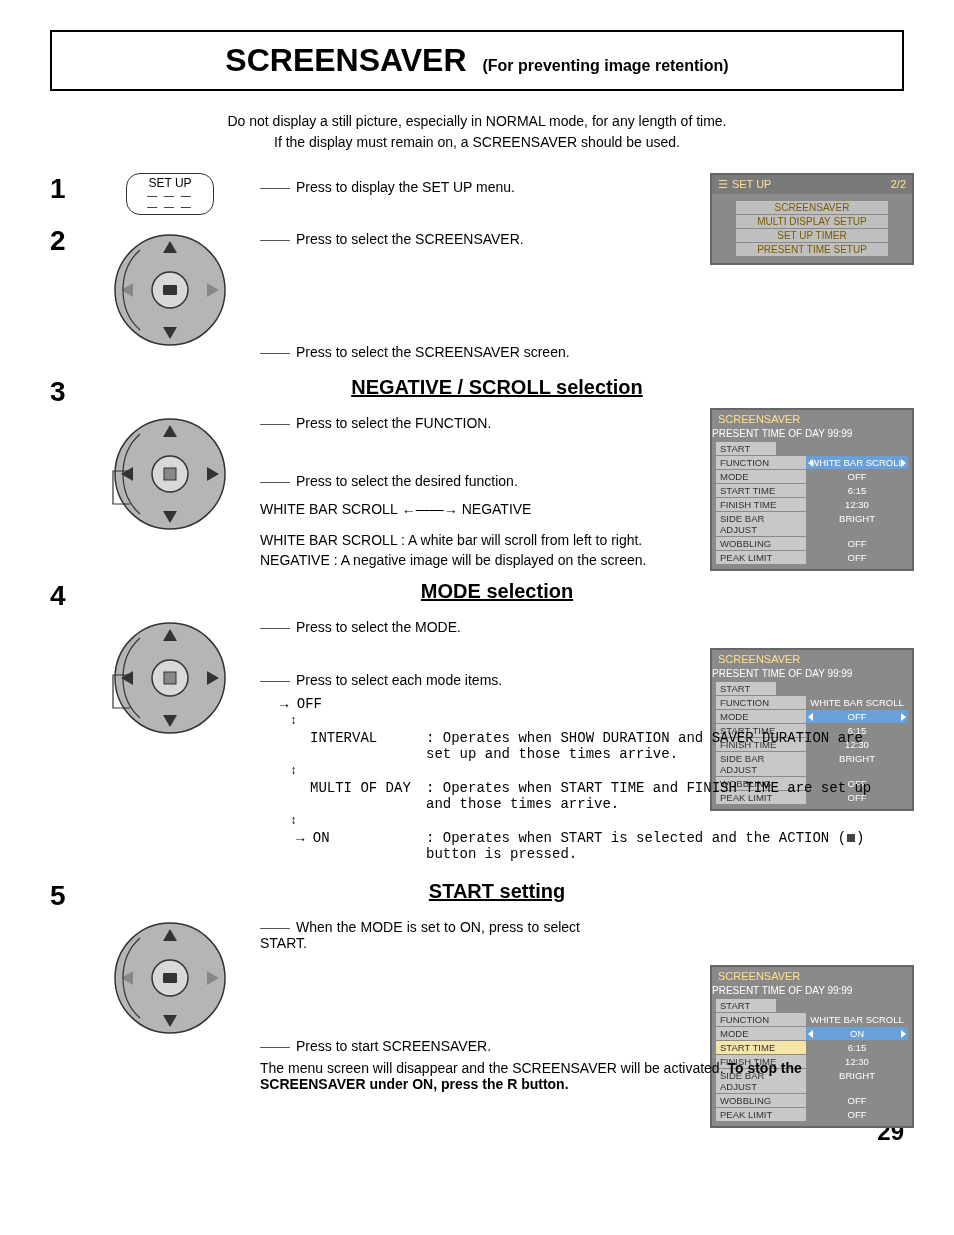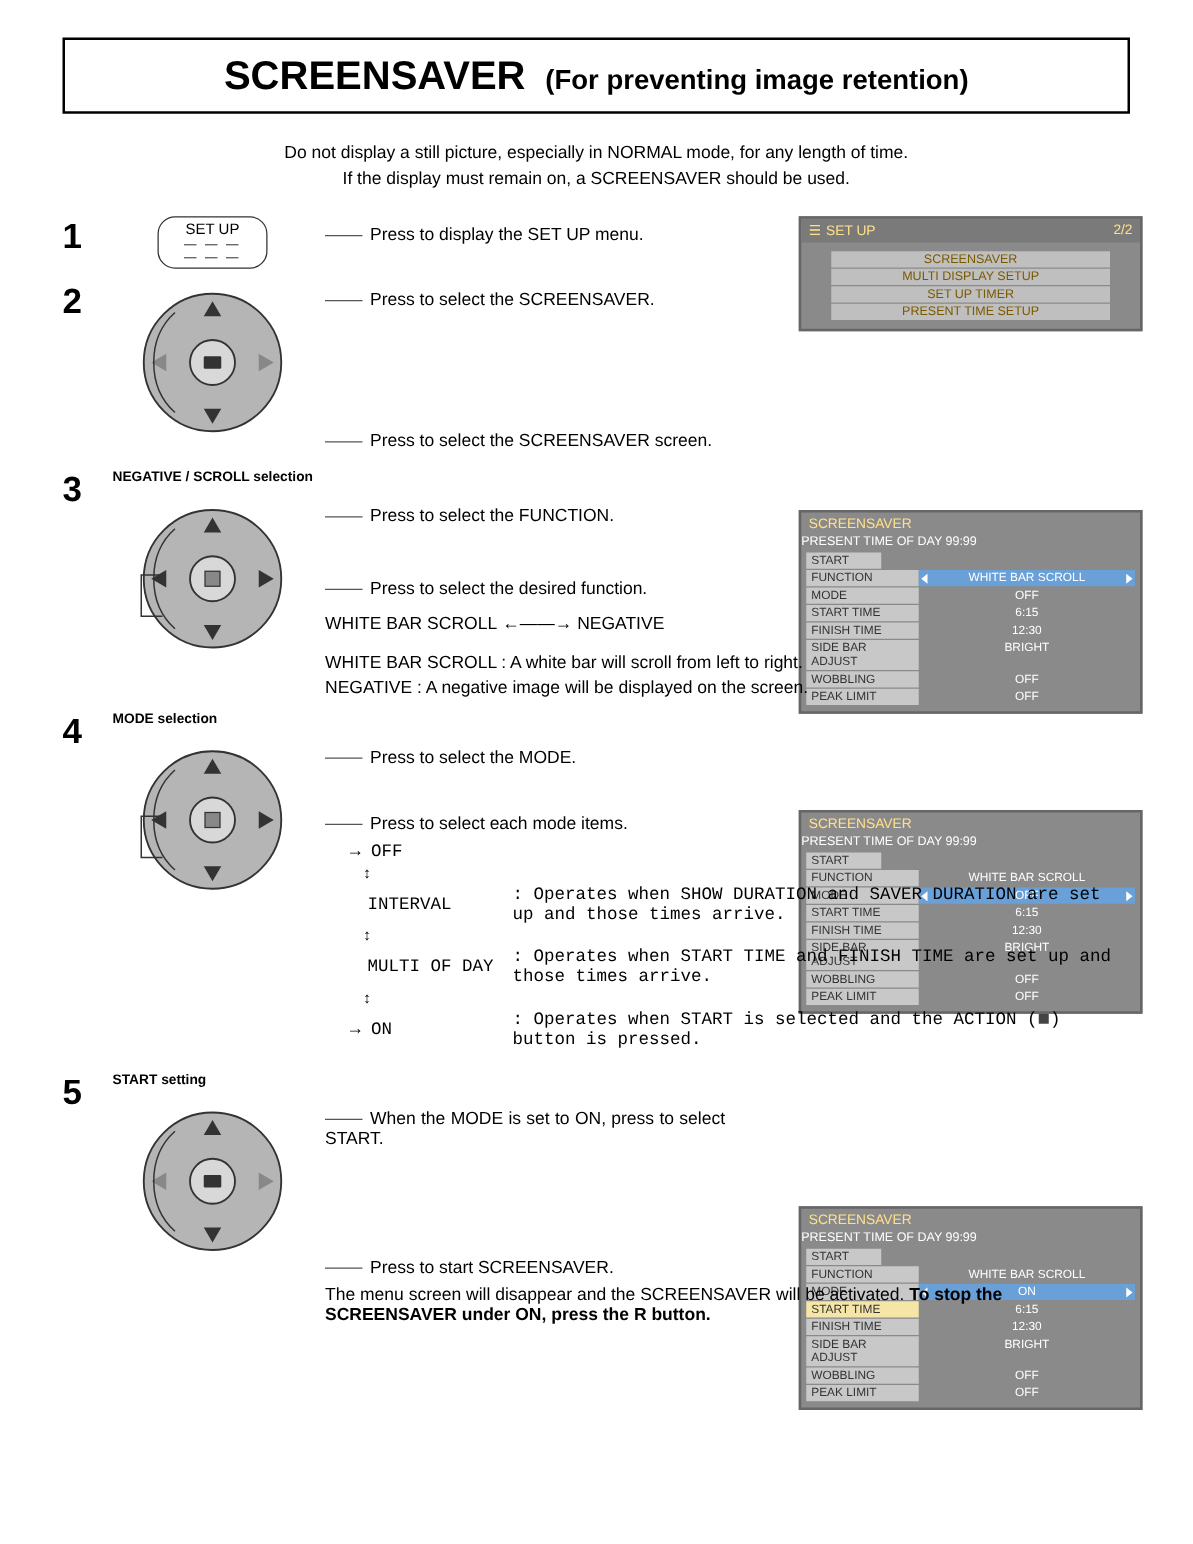--- a/index.html
+++ b/index.html
@@ -11,28 +11,28 @@
     padding: 30px 50px 20px 50px;
     width: 954px;
   }
   .title-box {
     border: 2px solid #000;
     padding: 10px 20px;
     margin-bottom: 20px;
     text-align: center;
   }
   .title-big { font-size: 32px; font-weight: bold; }
-  .title-sub { font-size: 22px; font-weight: bold; margin-left: 12px; }
+  .title-sub { font-size: 16px; font-weight: bold; margin-left: 12px; }
   .intro { margin: 15px 0 20px 0; line-height: 1.5; text-align: center; }
 
   .steps { position: relative; }
   .step { display: flex; margin-bottom: 10px; }
   .step-num { font-size: 28px; font-weight: bold; width: 40px; flex-shrink: 0; }
   .step-body { flex: 1; position: relative; }
-  .step-title { font-size: 11px; font-weight: bold; margin-bottom: 10px; }
+  .step-title { font-size: 20px; font-weight: bold; text-decoration: underline; margin-bottom: 10px; text-align: center; }
 
   .row { display: flex; align-items: flex-start; }
   .figure { width: 160px; flex-shrink: 0; display: flex; flex-direction: column; align-items: center; }
   .texts { flex: 1; padding-left: 10px; }
   .instr { margin: 6px 0; }
 
   .setup-btn {
     border: 1.5px solid #333;
     border-radius: 14px;
     padding: 2px 20px;
@@ -43,21 +43,21 @@
   .setup-btn .label { font-size: 12px; }
   .setup-btn .dashes { font-size: 10px; letter-spacing: 2px; }
 
   svg.dpad { width: 130px; height: 130px; }
 
   .arrow-range { display: inline-flex; align-items: center; gap: 4px; }
 
   .osd {
     position: absolute;
     right: -10px;
-    width: 275px;
+    width: 204px;
     background: #8a8a8a;
     border: 2px solid #666;
     font-size: 10px;
     color: #000;
   }
   .osd-header {
     background: #7a7a7a;
     color: #ffe08a;
     padding: 3px 6px;
     display: flex;
@@ -105,21 +105,21 @@
     border-bottom: 4px solid transparent;
   }
   .osd-val .tri-l { left: 2px; border-right: 5px solid #fff; }
   .osd-val .tri-r { right: 2px; border-left: 5px solid #fff; }
 
   .osd-row.highlight-row .osd-label { background: #f5e6a8; }
 
   .mode-cycle { margin: 8px 0 8px 20px; font-family: Liberation Mono, monospace; }
   .mode-cycle .opt { margin: 2px 0; }
   .mode-cycle .ud { text-align: left; margin-left: 10px; font-size: 12px; }
-  .mode-desc { display: flex; margin: 2px 0; align-items: center; }
+  .mode-desc { display: flex; margin: 2px 16px; }
   .mode-desc .k { width: 130px; flex-shrink: 0; }
   .mode-desc .v { flex: 1; }
 
   .footer-page {
     text-align: right;
     font-size: 24px;
     font-weight: bold;
     margin-top: 20px;
   }
 

